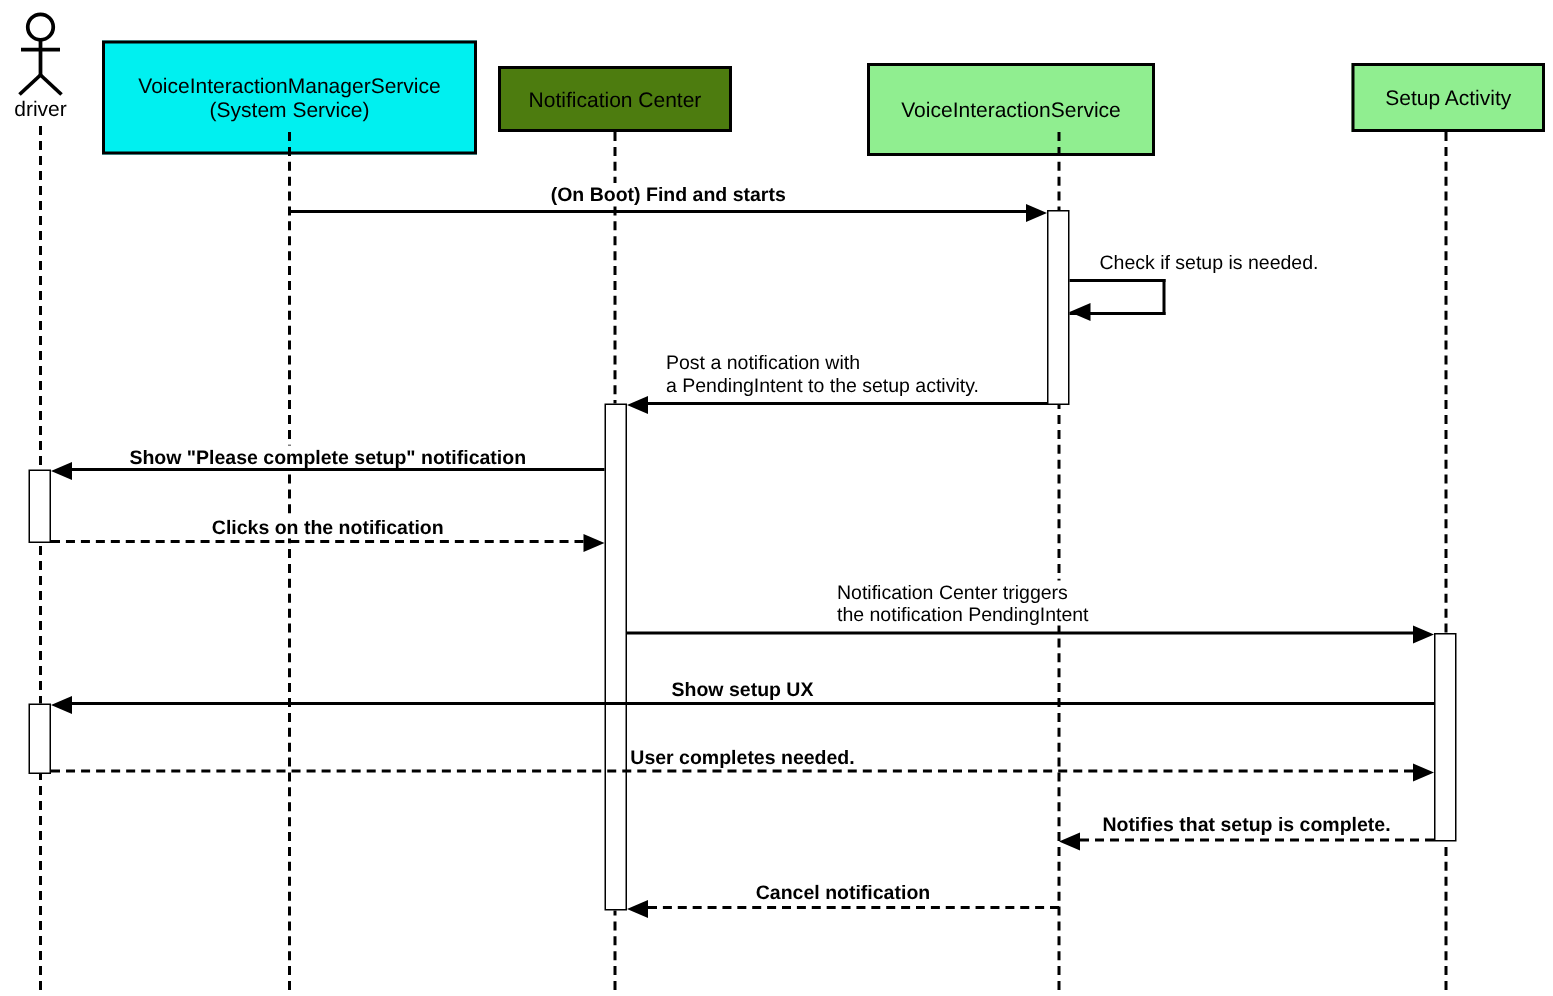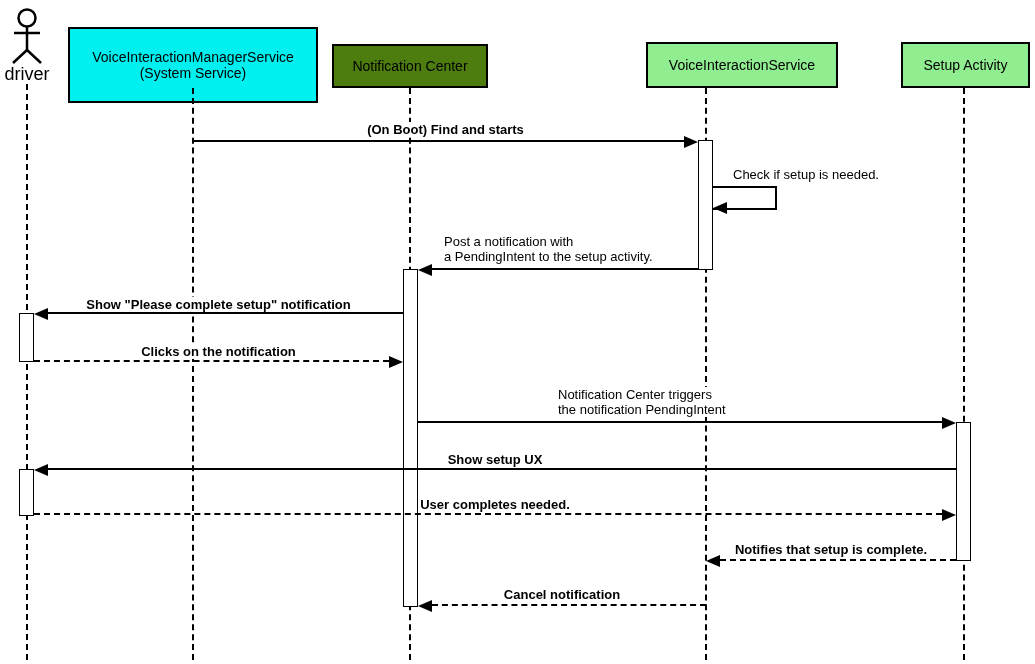--- a/index.html
+++ b/index.html
@@ -17,21 +17,21 @@
   .abar{position:absolute;box-sizing:border-box;width:15px;background:#fff;border:1.6px solid #000;z-index:3;}
   .mline{position:absolute;height:0;border-top:2px solid #000;z-index:4;}
   .mline.dashed{border-top-style:dashed;}
   .selfmsg{position:absolute;box-sizing:border-box;border:2px solid #000;border-left:none;background:transparent;z-index:4;}
   .arrow{position:absolute;width:0;height:0;z-index:5;}
   .arrow.right{border-left:14px solid #000;border-top:6px solid transparent;border-bottom:6px solid transparent;}
   .arrow.left{border-right:14px solid #000;border-top:6px solid transparent;border-bottom:6px solid transparent;}
   .mlabel{position:absolute;font-size:13px;line-height:15px;z-index:6;}
   .mlabel.center{text-align:center;font-weight:bold;}
   .mlabel span{background:#fff;display:inline-block;white-space:pre-line;padding:0 2px;text-align:inherit;}
-  .actor-label{position:absolute;font-size:18px;text-align:center;z-index:6;}
+  .actor-label{position:absolute;font-size:14px;text-align:center;z-index:6;}
   .person{position:absolute;z-index:2;}
 </style>
 </head>
 <body>
 
 <div class="diagram">
 
   <svg class="person" style="left:8px;top:7px;" width="38" height="58" viewBox="0 0 38 58">
     <circle cx="19" cy="11" r="8.5" fill="none" stroke="#000" stroke-width="2.5"></circle>
     <line x1="19" y1="19.5" x2="19" y2="43" stroke="#000" stroke-width="2.5"></line>
@@ -41,21 +41,21 @@
   </svg>
   <div class="actor-label" style="left:0px;top:64px;width:54px;">driver</div>
 
   <div class="pbox" style="left: 68px; top: 27px; width: 250px; height: 76px; background-color: rgb(0, 240, 240);">
     <span>VoiceInteractionManagerService
 (System Service)</span>
   </div>
   <div class="pbox" style="left: 332px; top: 44px; width: 156px; height: 44px; background-color: #4d7c0f;">
     <span>Notification Center</span>
   </div>
-  <div class="pbox" style="left: 646px; top: 42px; width: 192px; height: 46px; background-color: rgb(144, 238, 144);">
+  <div class="pbox" style="left: 578px; top: 42px; width: 192px; height: 62px; background-color: rgb(144, 238, 144);">
     <span>VoiceInteractionService</span>
   </div>
   <div class="pbox" style="left: 901px; top: 42px; width: 129px; height: 46px; background-color: rgb(144, 238, 144);">
     <span>Setup Activity</span>
   </div>
 
   <div class="lifeline" style="left:26px;top:84px;height:576px;"></div>
   <div class="lifeline" style="left:192px;top:88px;height:572px;"></div>
   <div class="lifeline" style="left:409px;top:88px;height:572px;"></div>
   <div class="lifeline" style="left:705px;top:88px;height:572px;"></div>

